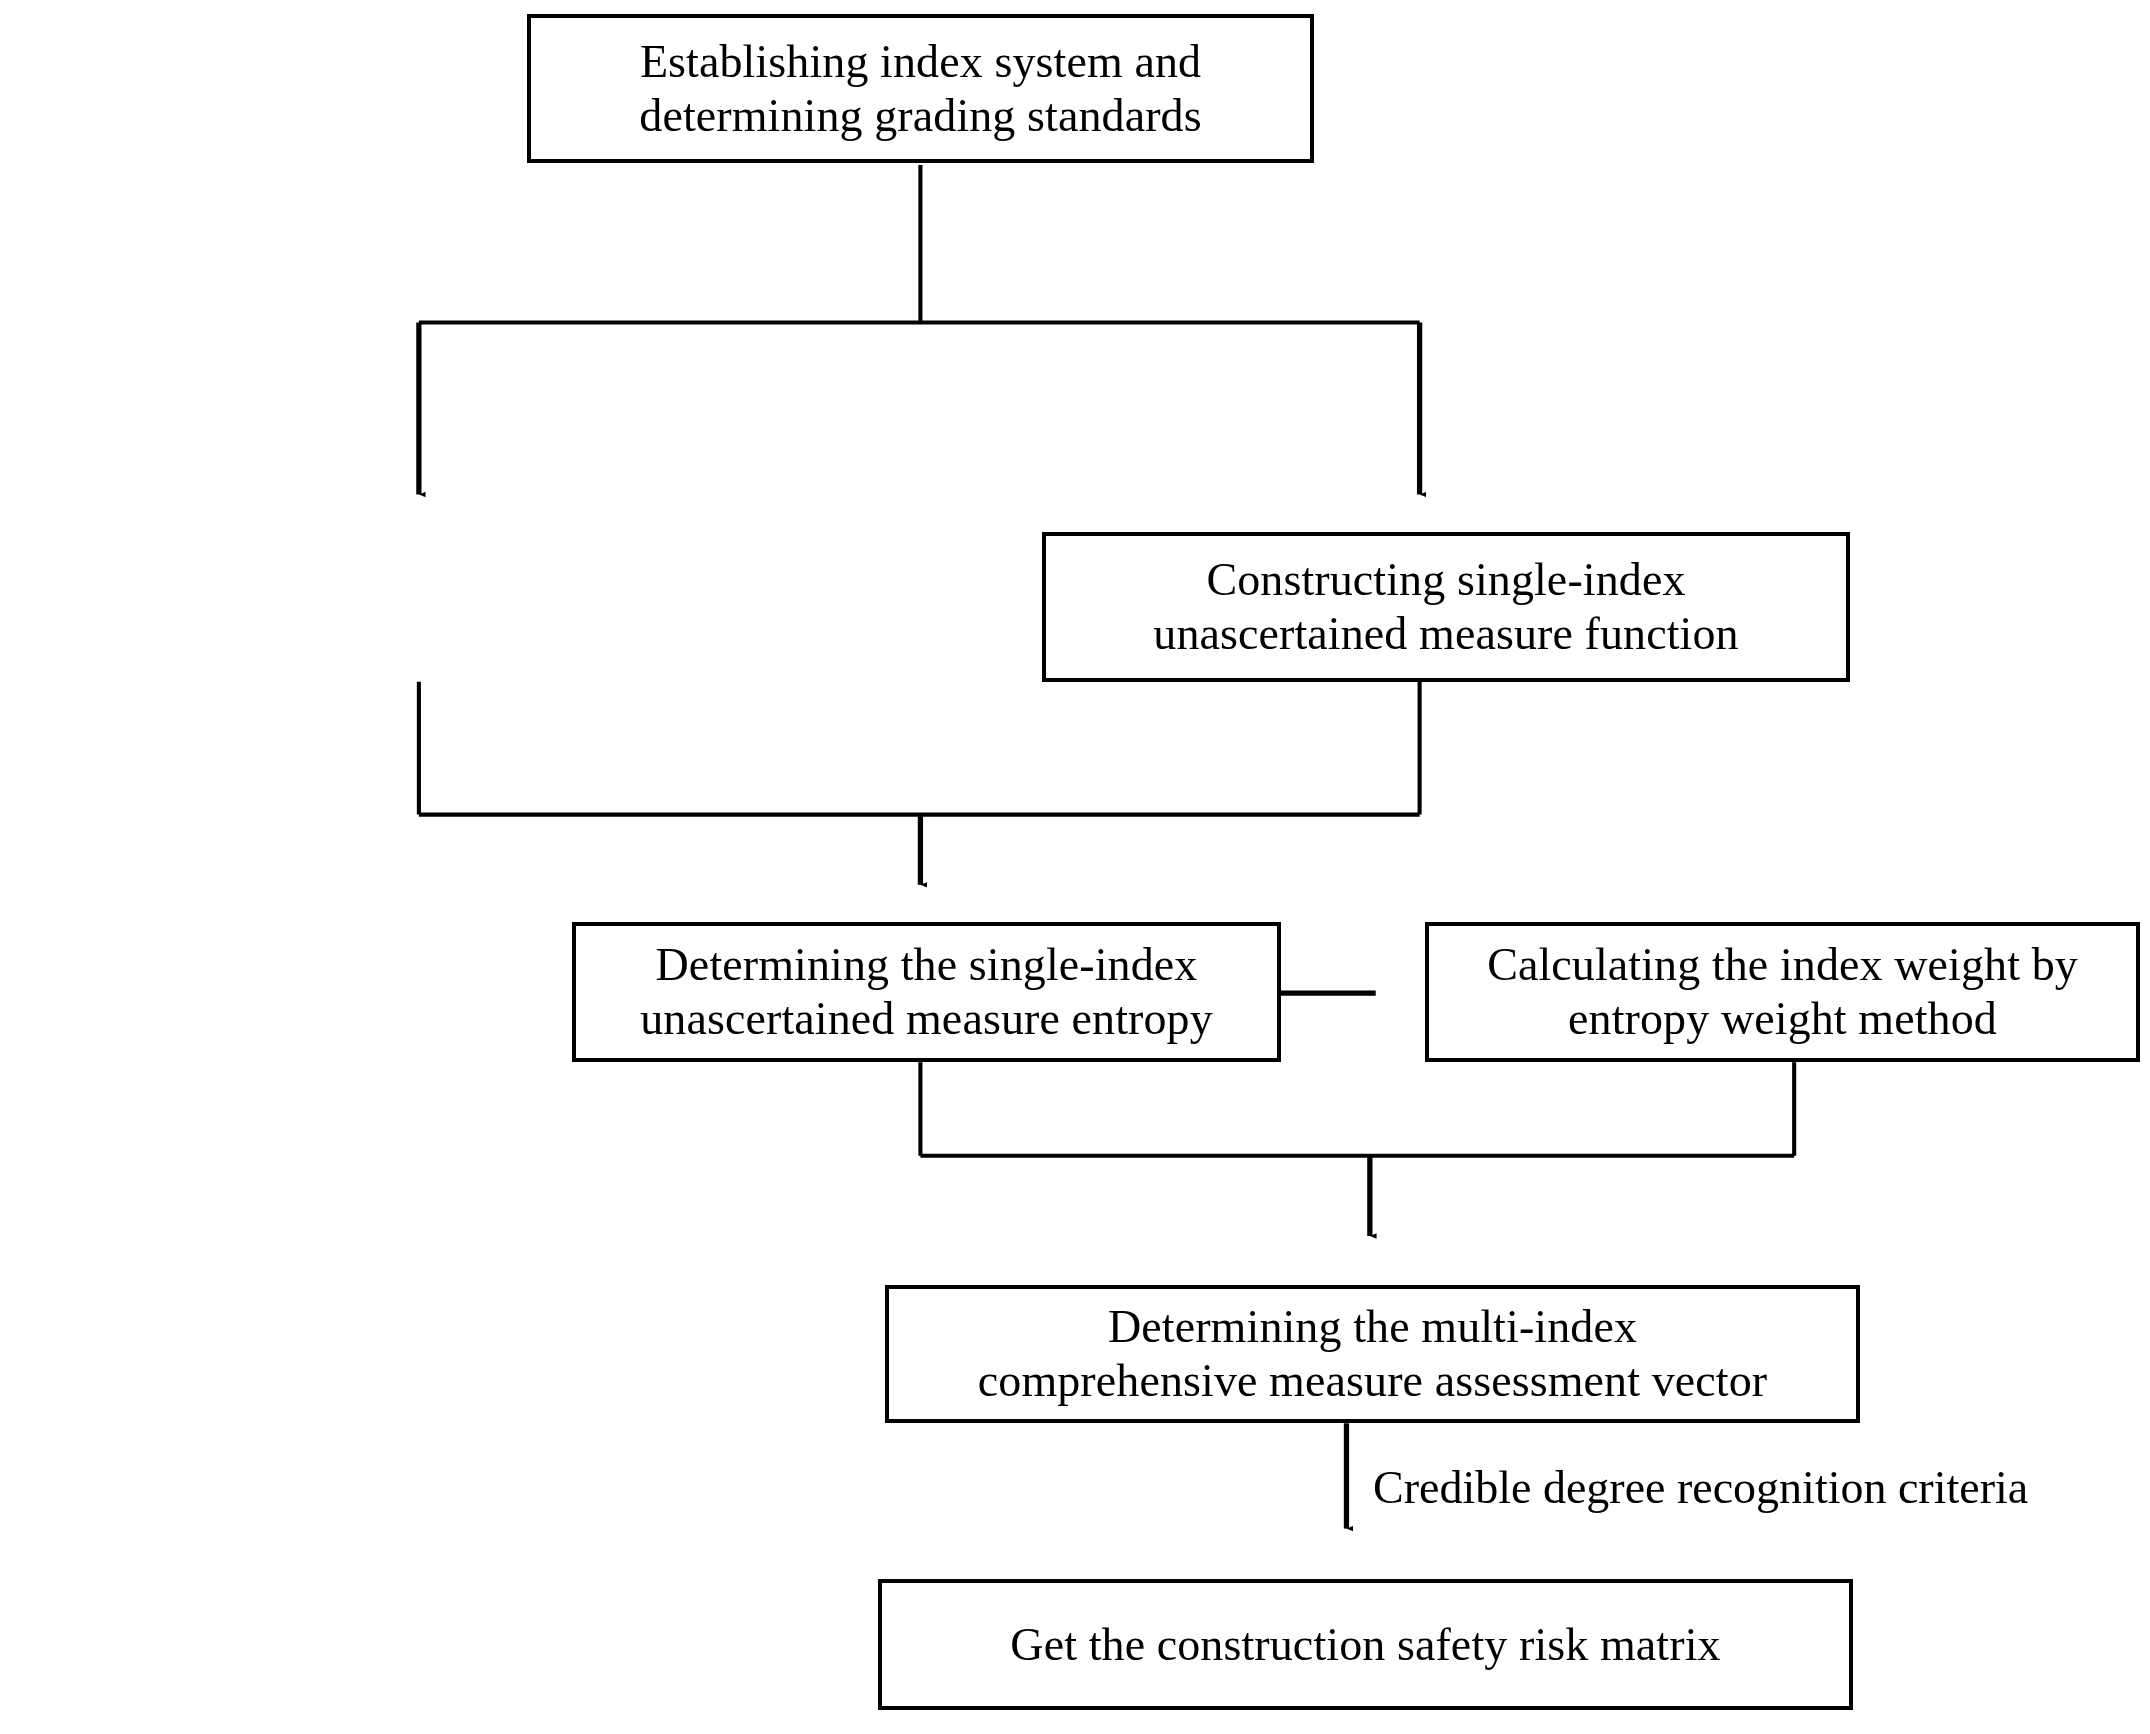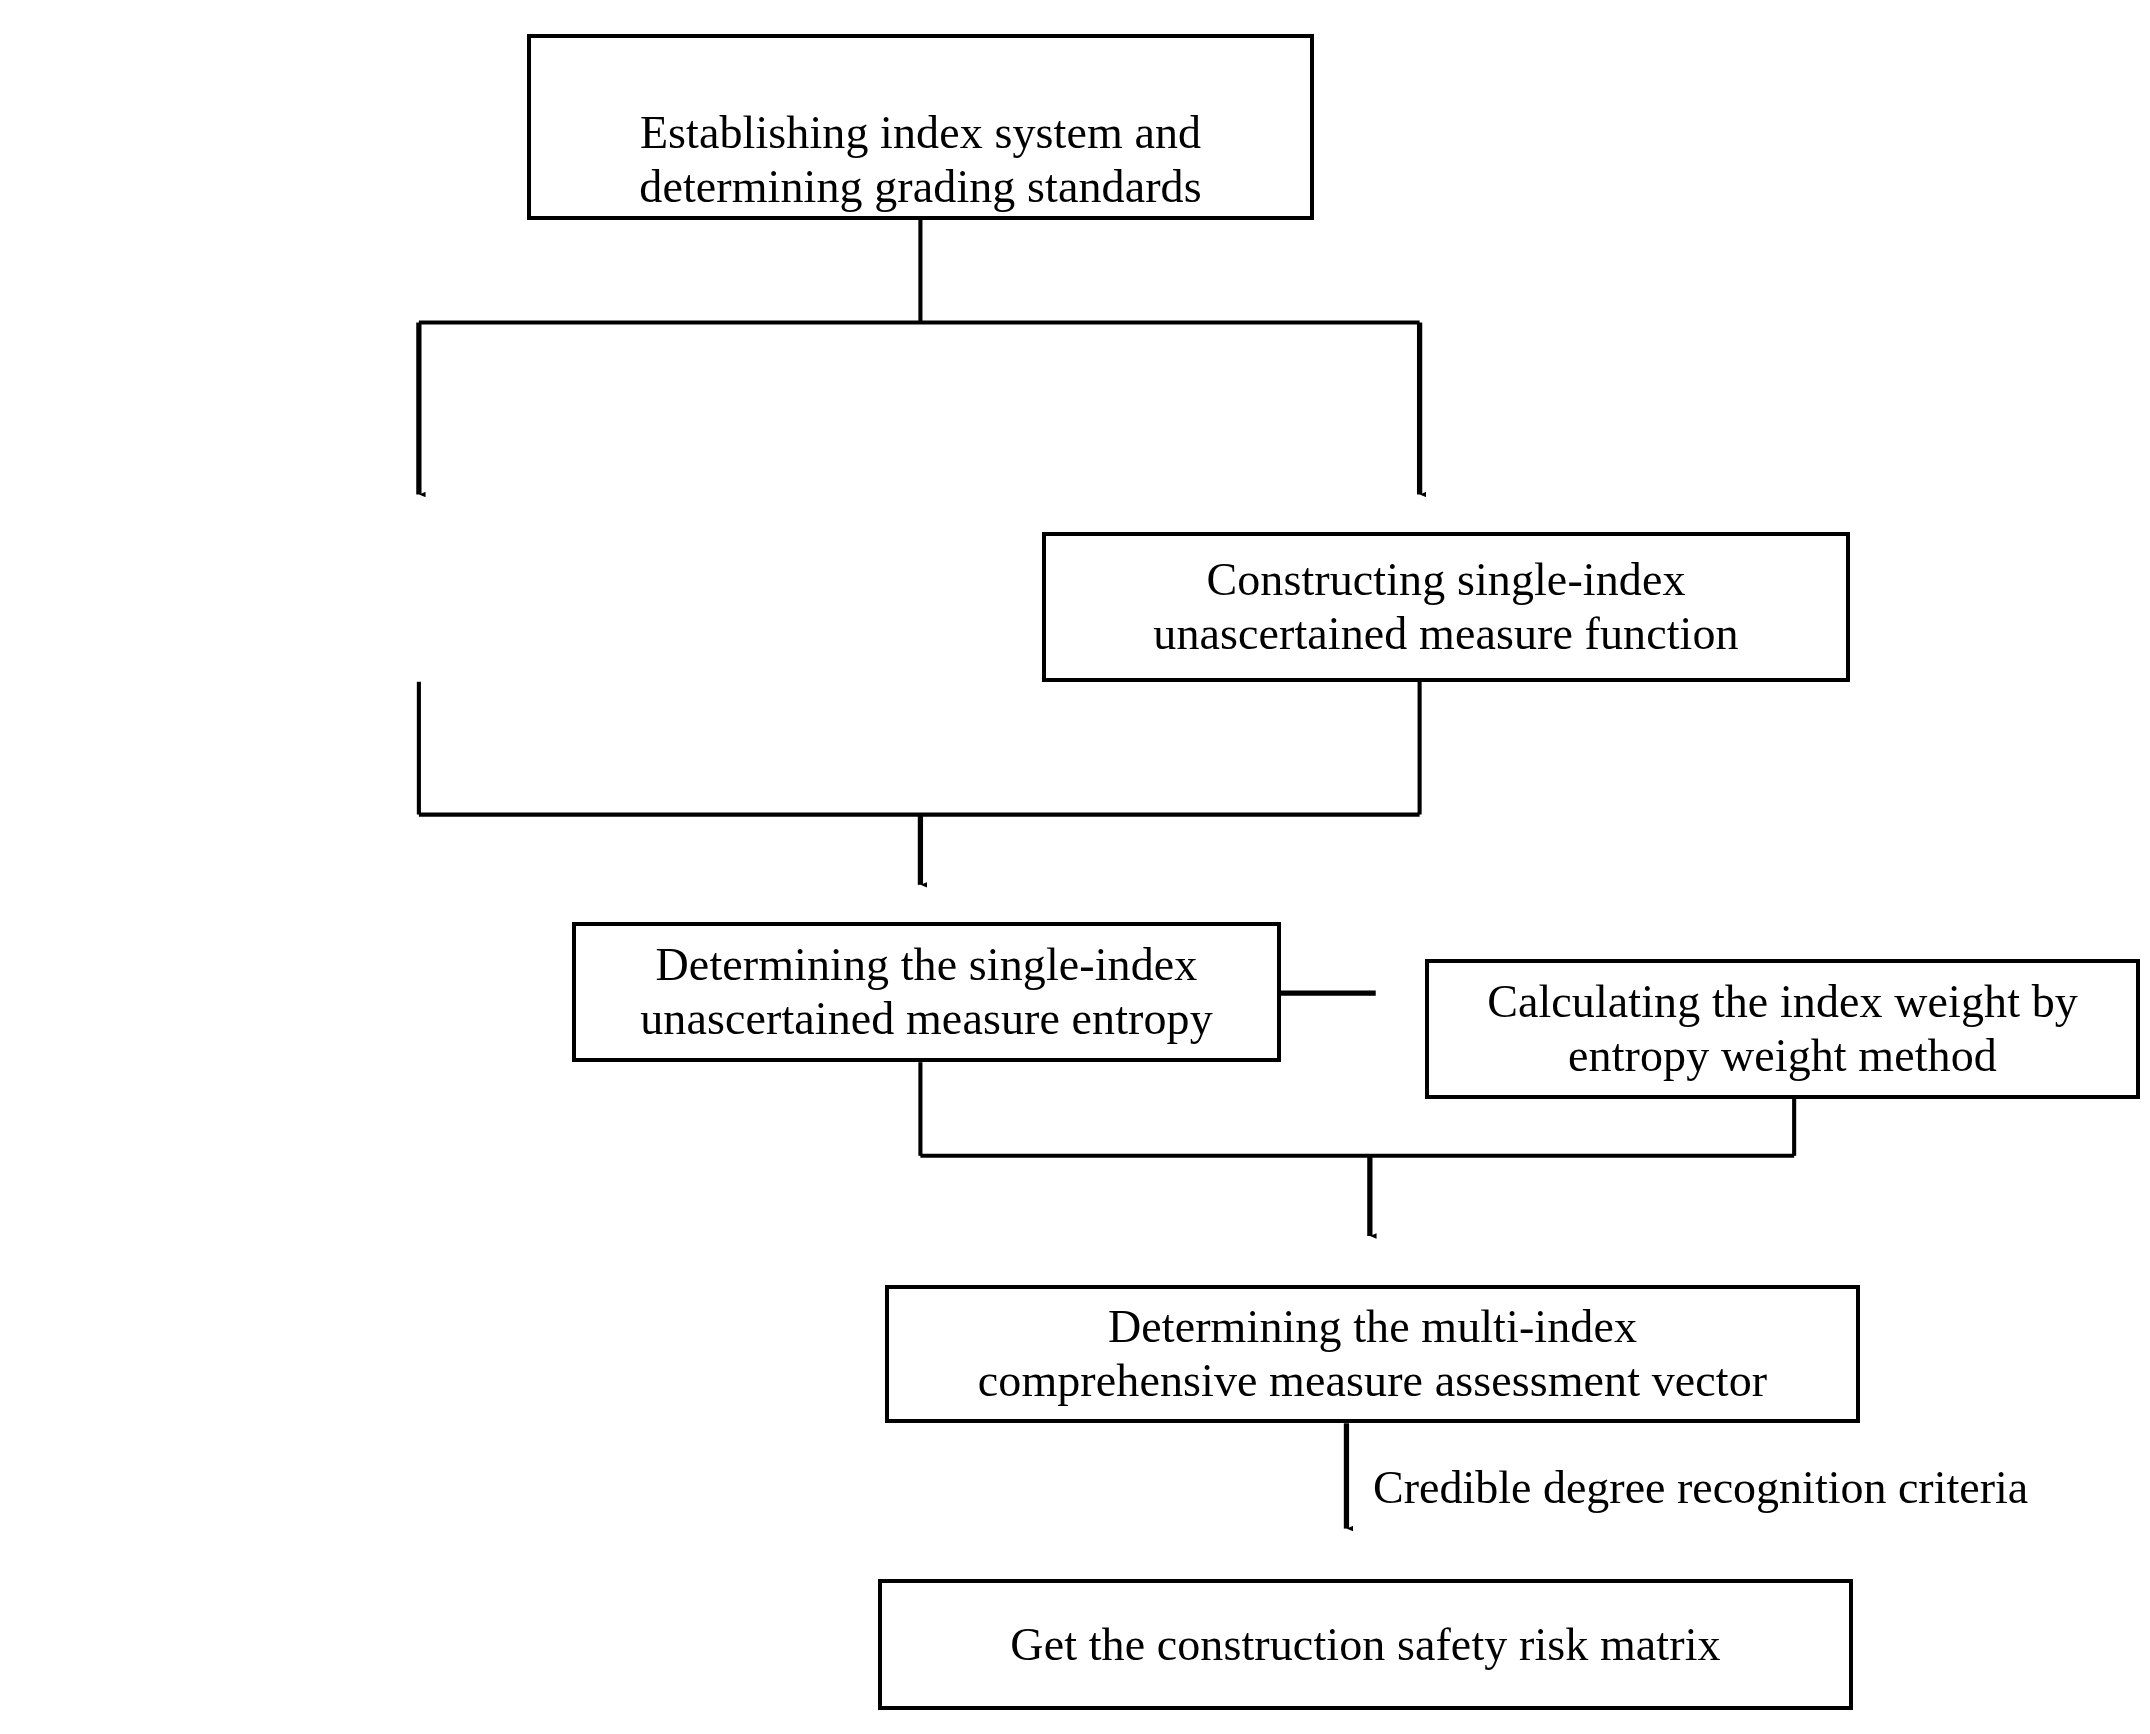--- a/index.html
+++ b/index.html
@@ -94,37 +94,37 @@
       <path d="M3065,1815 L3065,1975"></path>
 
       <path d="M1572,1975 L3065,1975"></path>
 
       <path d="M2340,1975 L2340,2112" marker-end="url(#arrowDown)" stroke-width="9"></path>
 
       <path d="M2300,2432 L2300,2612" marker-end="url(#arrowDown)" stroke-width="9"></path>
     </g>
   </svg>
 
-  <div class="node" style="left:527px; top:34px; width:787px; height:186px;align-items:flex-end;">
+  <div class="node" style="left:527px; top:14px; width:787px; height:149px;">
     <span class="label">Establishing index system and
 determining grading standards</span>
   </div>
 
 
   <div class="node" style="left:1042px; top:532px; width:808px; height:150px;">
     <span class="label">Constructing single-index
 unascertained measure function</span>
   </div>
 
   <div class="node" style="left:572px; top:922px; width:709px; height:140px;">
     <span class="label">Determining the single-index
 unascertained measure entropy</span>
   </div>
 
-  <div class="node" style="left:1425px; top:922px; width:715px; height:140px;margin-top:37px;">
+  <div class="node" style="left:1425px; top:922px; width:715px; height:140px;">
     <span class="label">Calculating the index weight by
 entropy weight method</span>
   </div>
 
   <div class="node" style="left:878px; top:1285px; width:975px; height:138px;margin-left:7px;">
     <span class="label">Determining the multi-index
 comprehensive measure assessment vector</span>
   </div>
 
   <div class="node" style="left:878px; top:1579px; width:975px; height:131px;">

